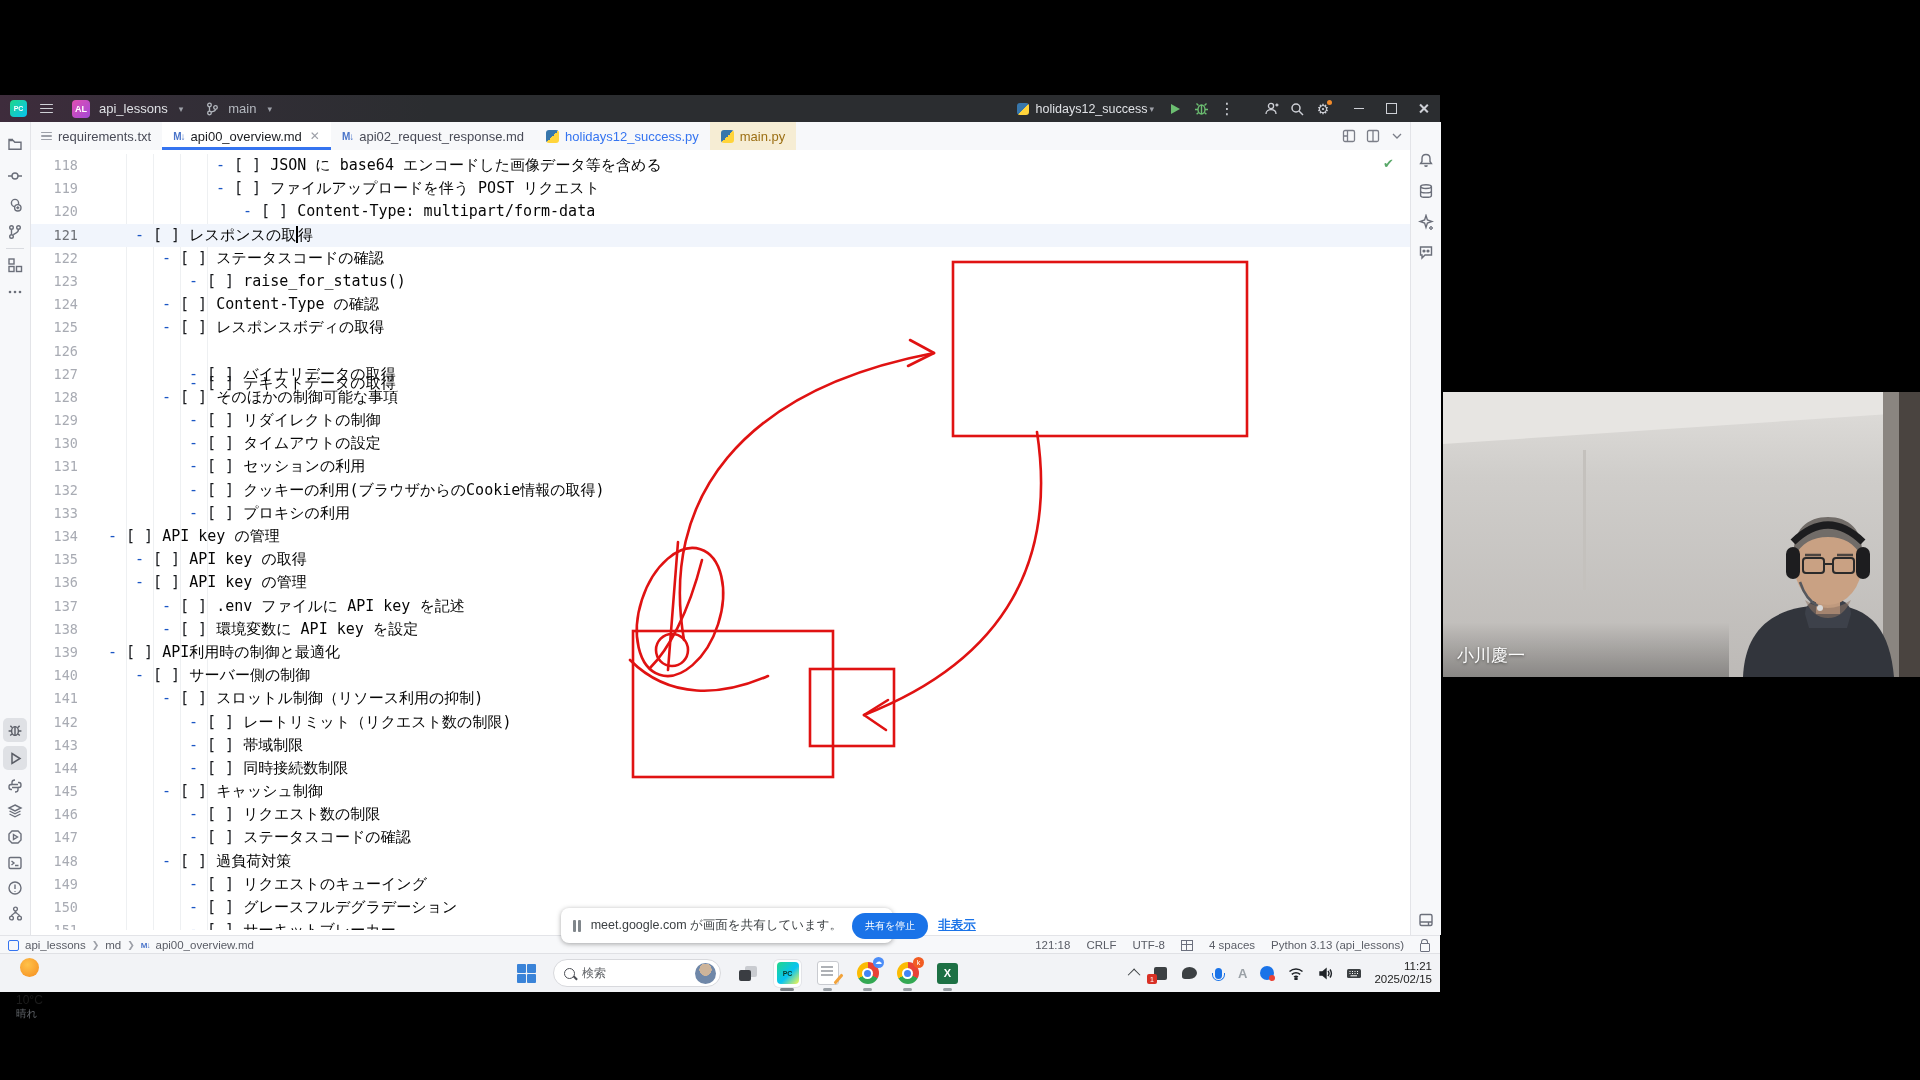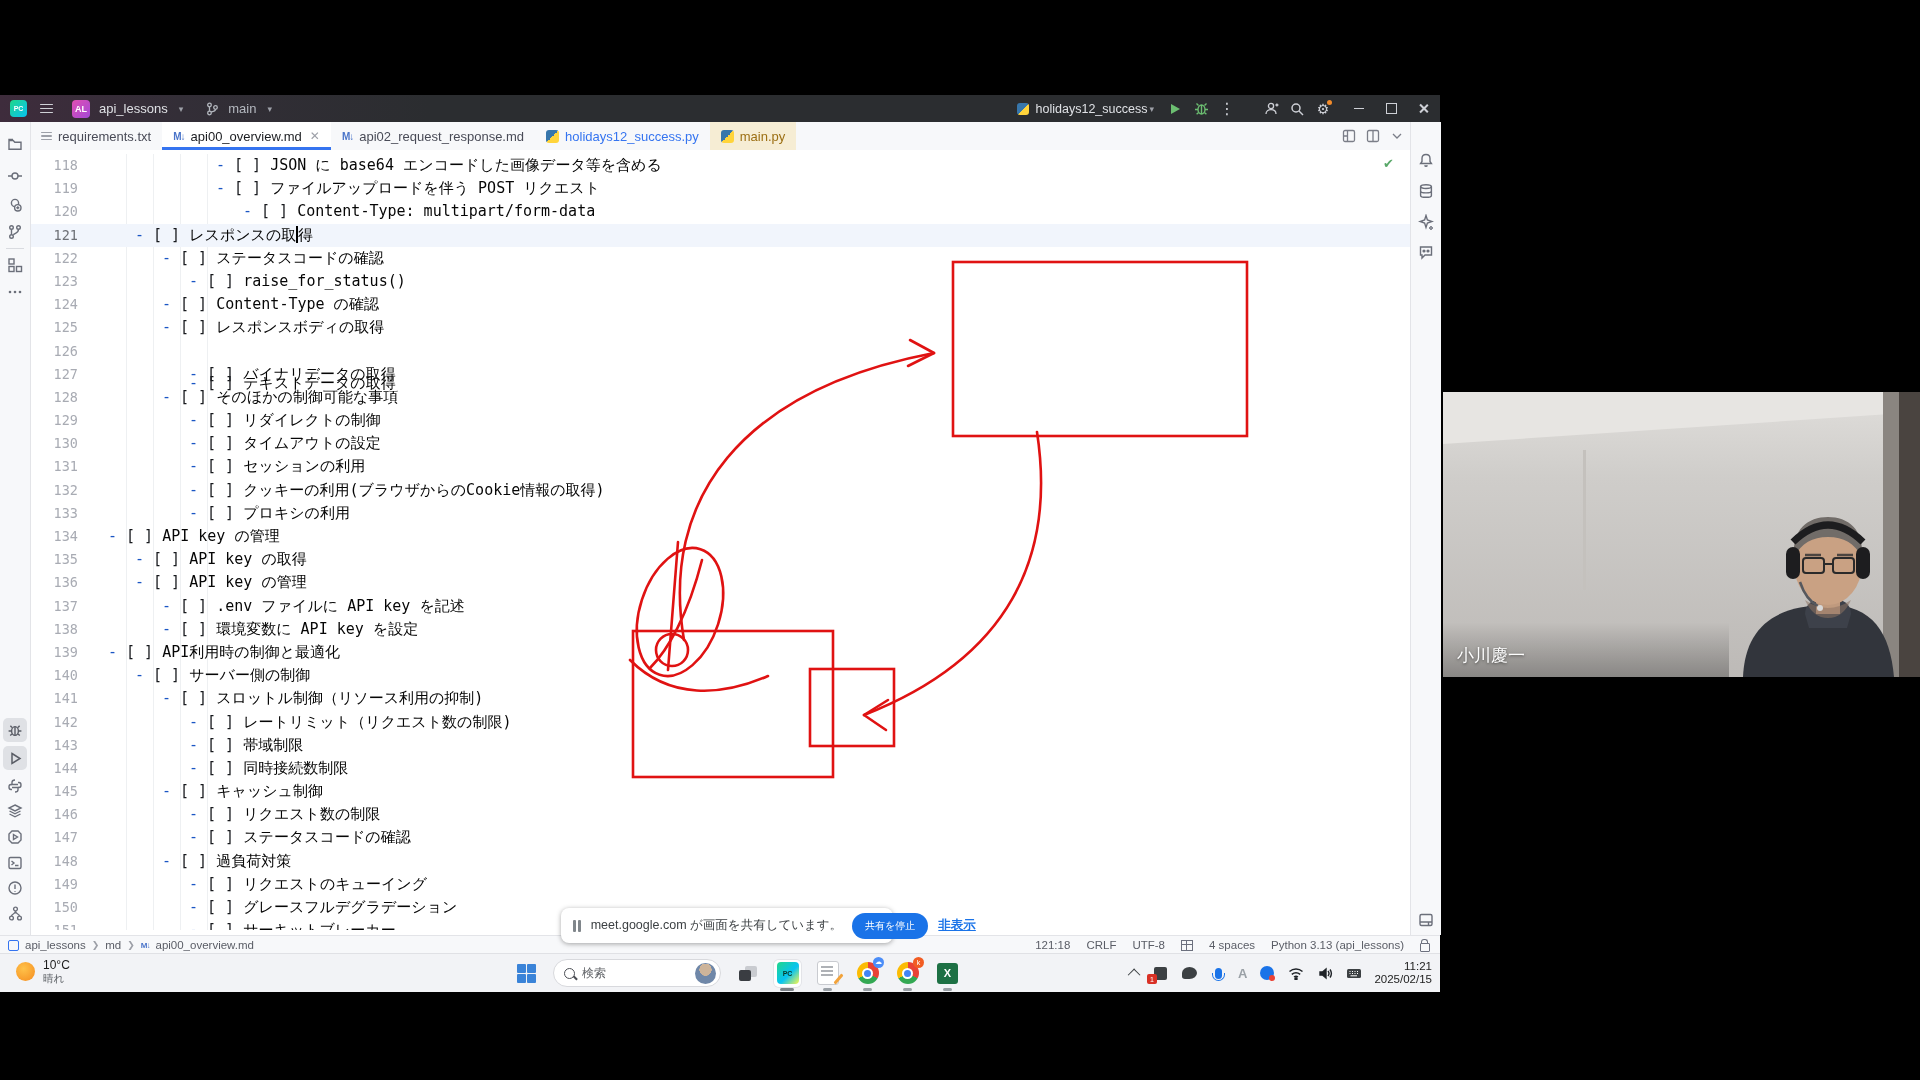--- a/index.html
+++ b/index.html
@@ -87,21 +87,21 @@
     box-shadow:0 1px 5px rgba(0,0,0,.35);display:flex;align-items:center;gap:10px;padding:0 12px;box-sizing:border-box;z-index:7;}
   .pause-ic{display:flex;gap:2.5px;}
   .pause-ic span{width:2.6px;height:12px;background:#80868b;border-radius:1px;}
   #meetbar .msg{font-size:12.5px;color:#3c4043;white-space:nowrap;}
   #meetbar .stop{background:#1a73e8;color:#fff;font-size:10px;border:none;border-radius:14px;
     padding:6px 13px;white-space:nowrap;}
   #meetbar .hide{color:#1a73e8;font-size:12.5px;text-decoration:underline;white-space:nowrap;font-weight:bold;}
   
   #taskbar{position:absolute;left:0;top:953px;width:1440px;height:38px;background:#f2f3f6;
     border-top:1px solid #e0e1e5;z-index:2;}
-  .weather{position:absolute;left:16px;top:4px;display:flex;align-items:center;gap:8px;}
+  .weather{position:absolute;left:16px;top:4px;display:flex;align-items:center;gap:16px;flex-direction:column;}
   .sun{width:19px;height:19px;border-radius:50%;background:radial-gradient(circle at 40% 35%,#ffc24a,#f58c1f);}
   .weather .t{font-size:12px;color:#1c1c1c;line-height:14px;}
   .weather .d{font-size:10.5px;color:#5f6368;line-height:12px;}
   .tb-center{position:absolute;left:513px;top:0;height:38px;display:flex;align-items:center;gap:13px;}
   .win-start{width:19px;height:19px;display:grid;grid-template-columns:9px 9px;grid-template-rows:9px 9px;gap:1px;}
   .win-start span{background:#3a83d8;border-radius:1px;}
   .searchbox{width:152px;height:26px;background:#fff;border:1px solid #d8d9dd;border-radius:14px;
     display:flex;align-items:center;gap:7px;padding:0 4px 0 10px;}
   .searchbox .mag{width:9px;height:9px;border:1.6px solid #4c4f55;border-radius:50%;position:relative;}
   .searchbox .mag::after{content:"";position:absolute;left:8px;top:8px;width:5px;height:1.6px;background:#4c4f55;transform:rotate(45deg);}

